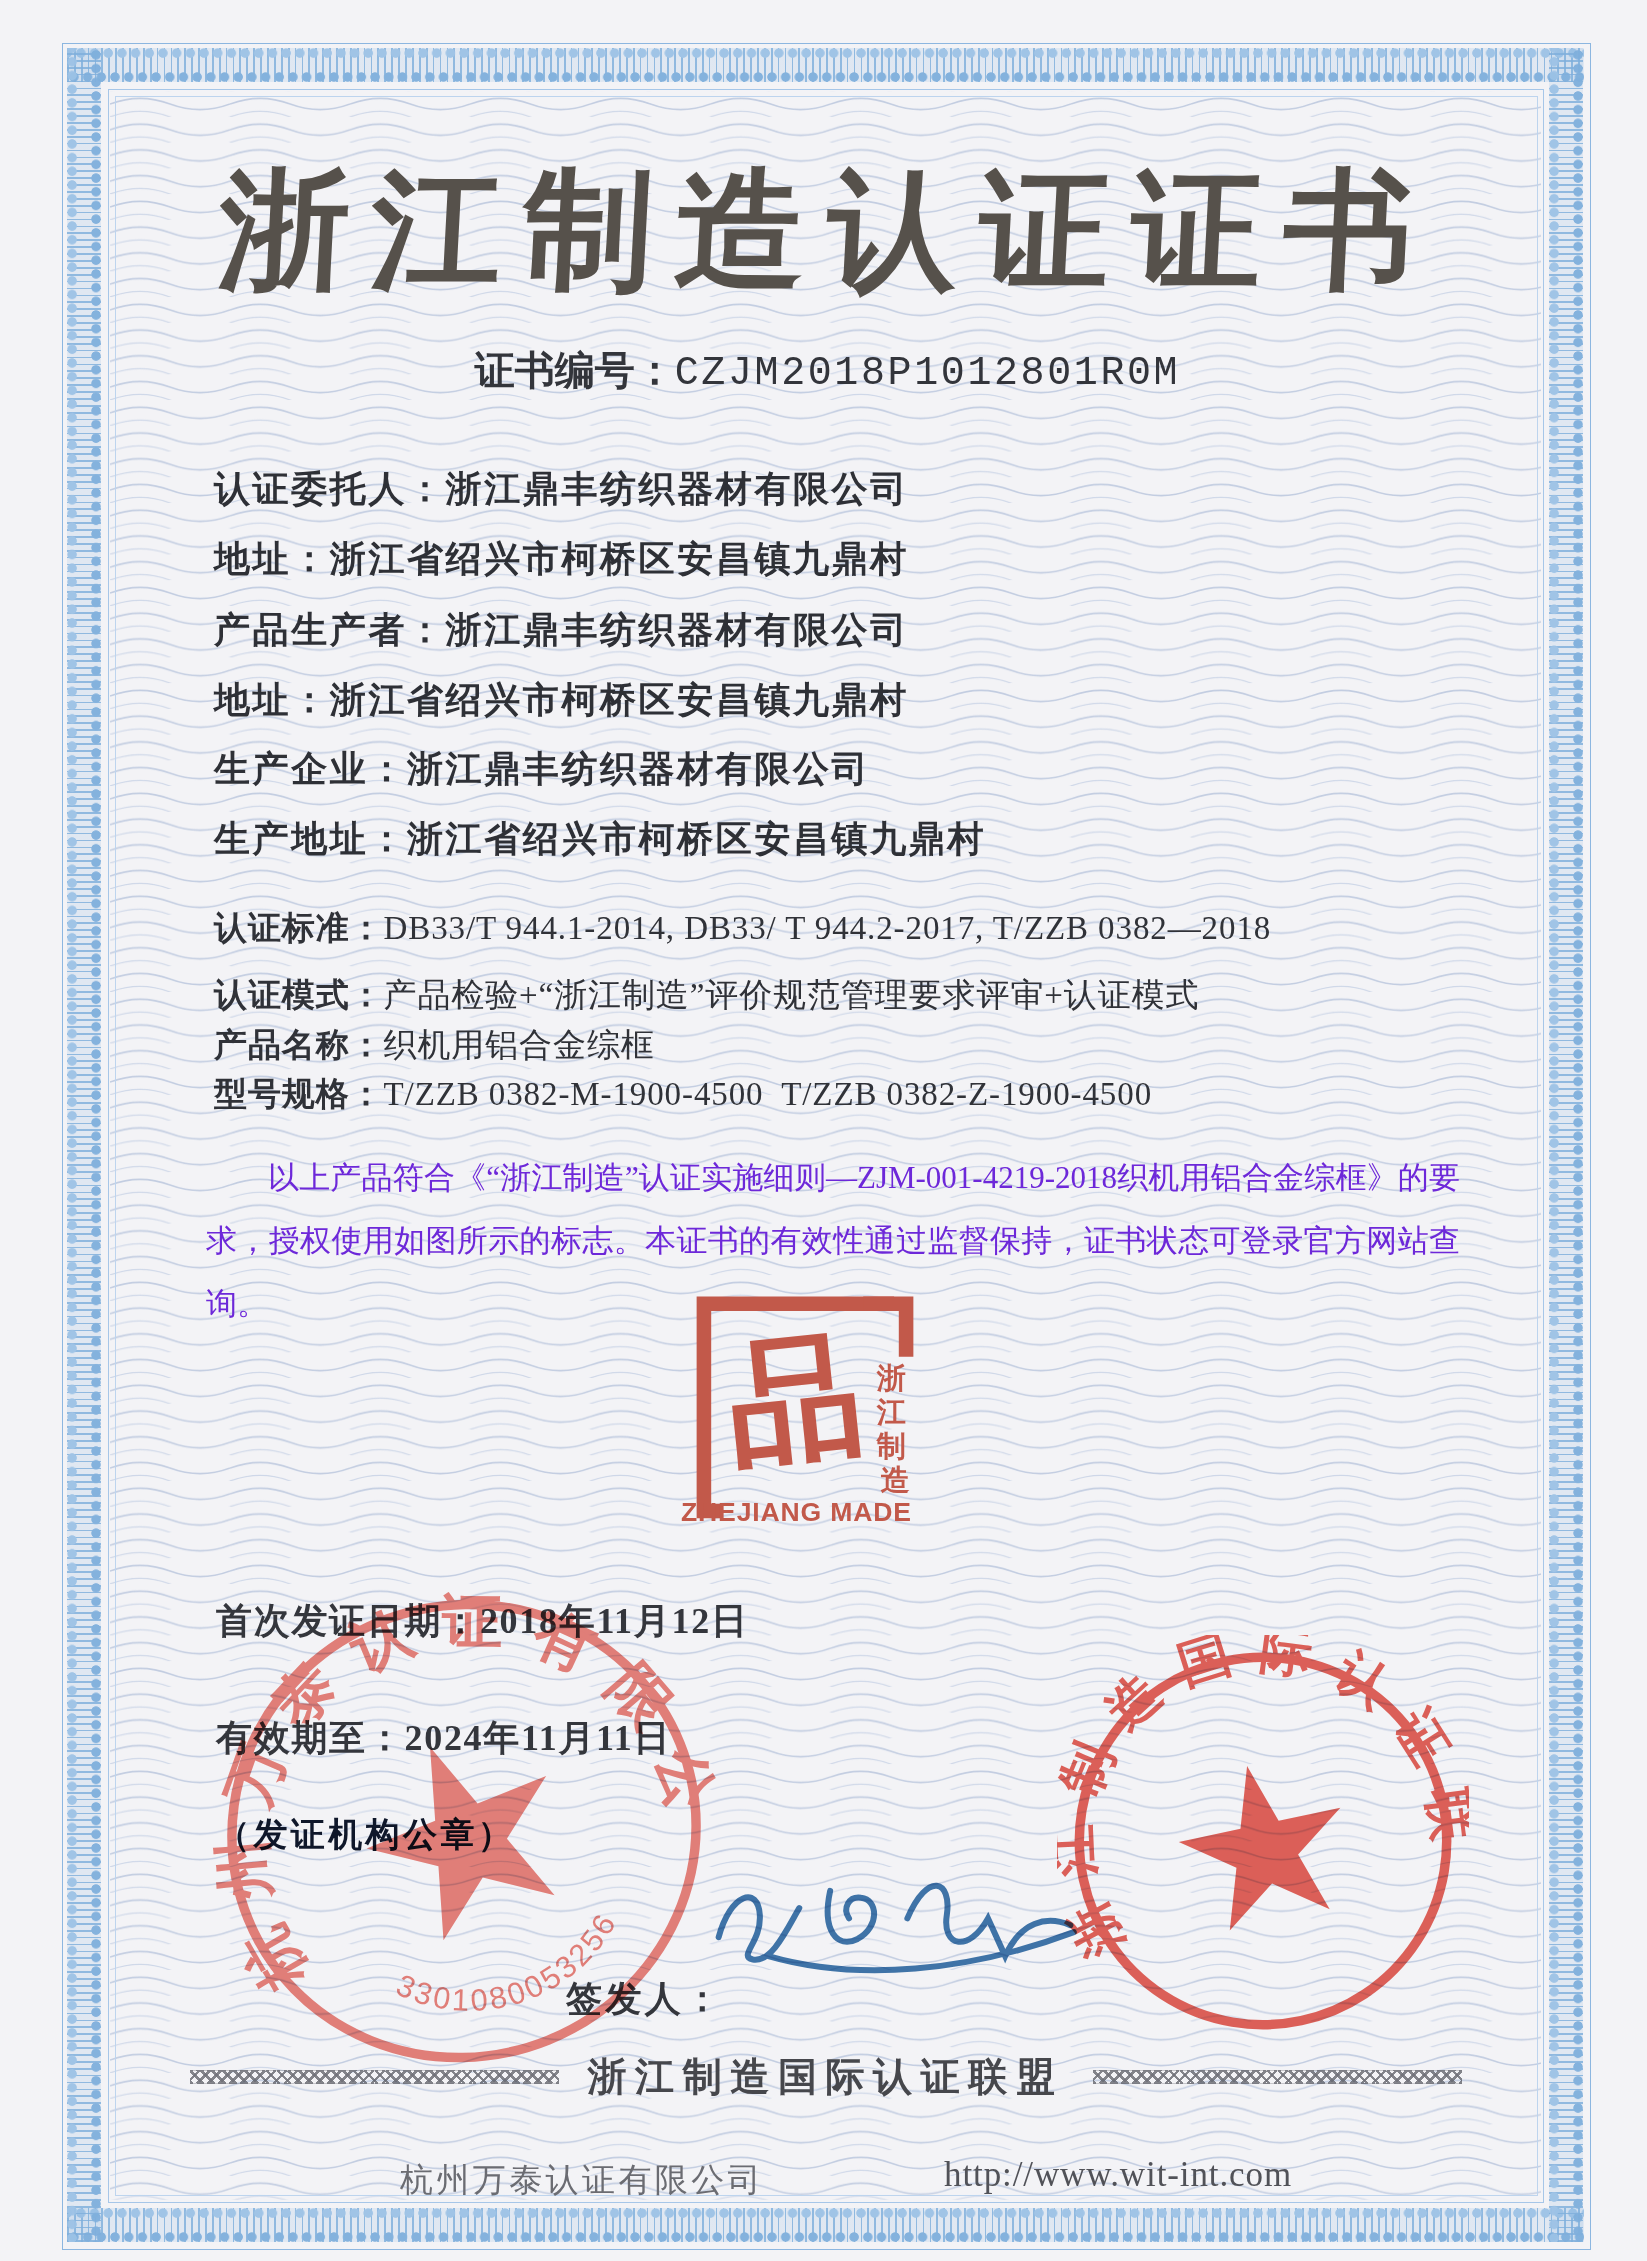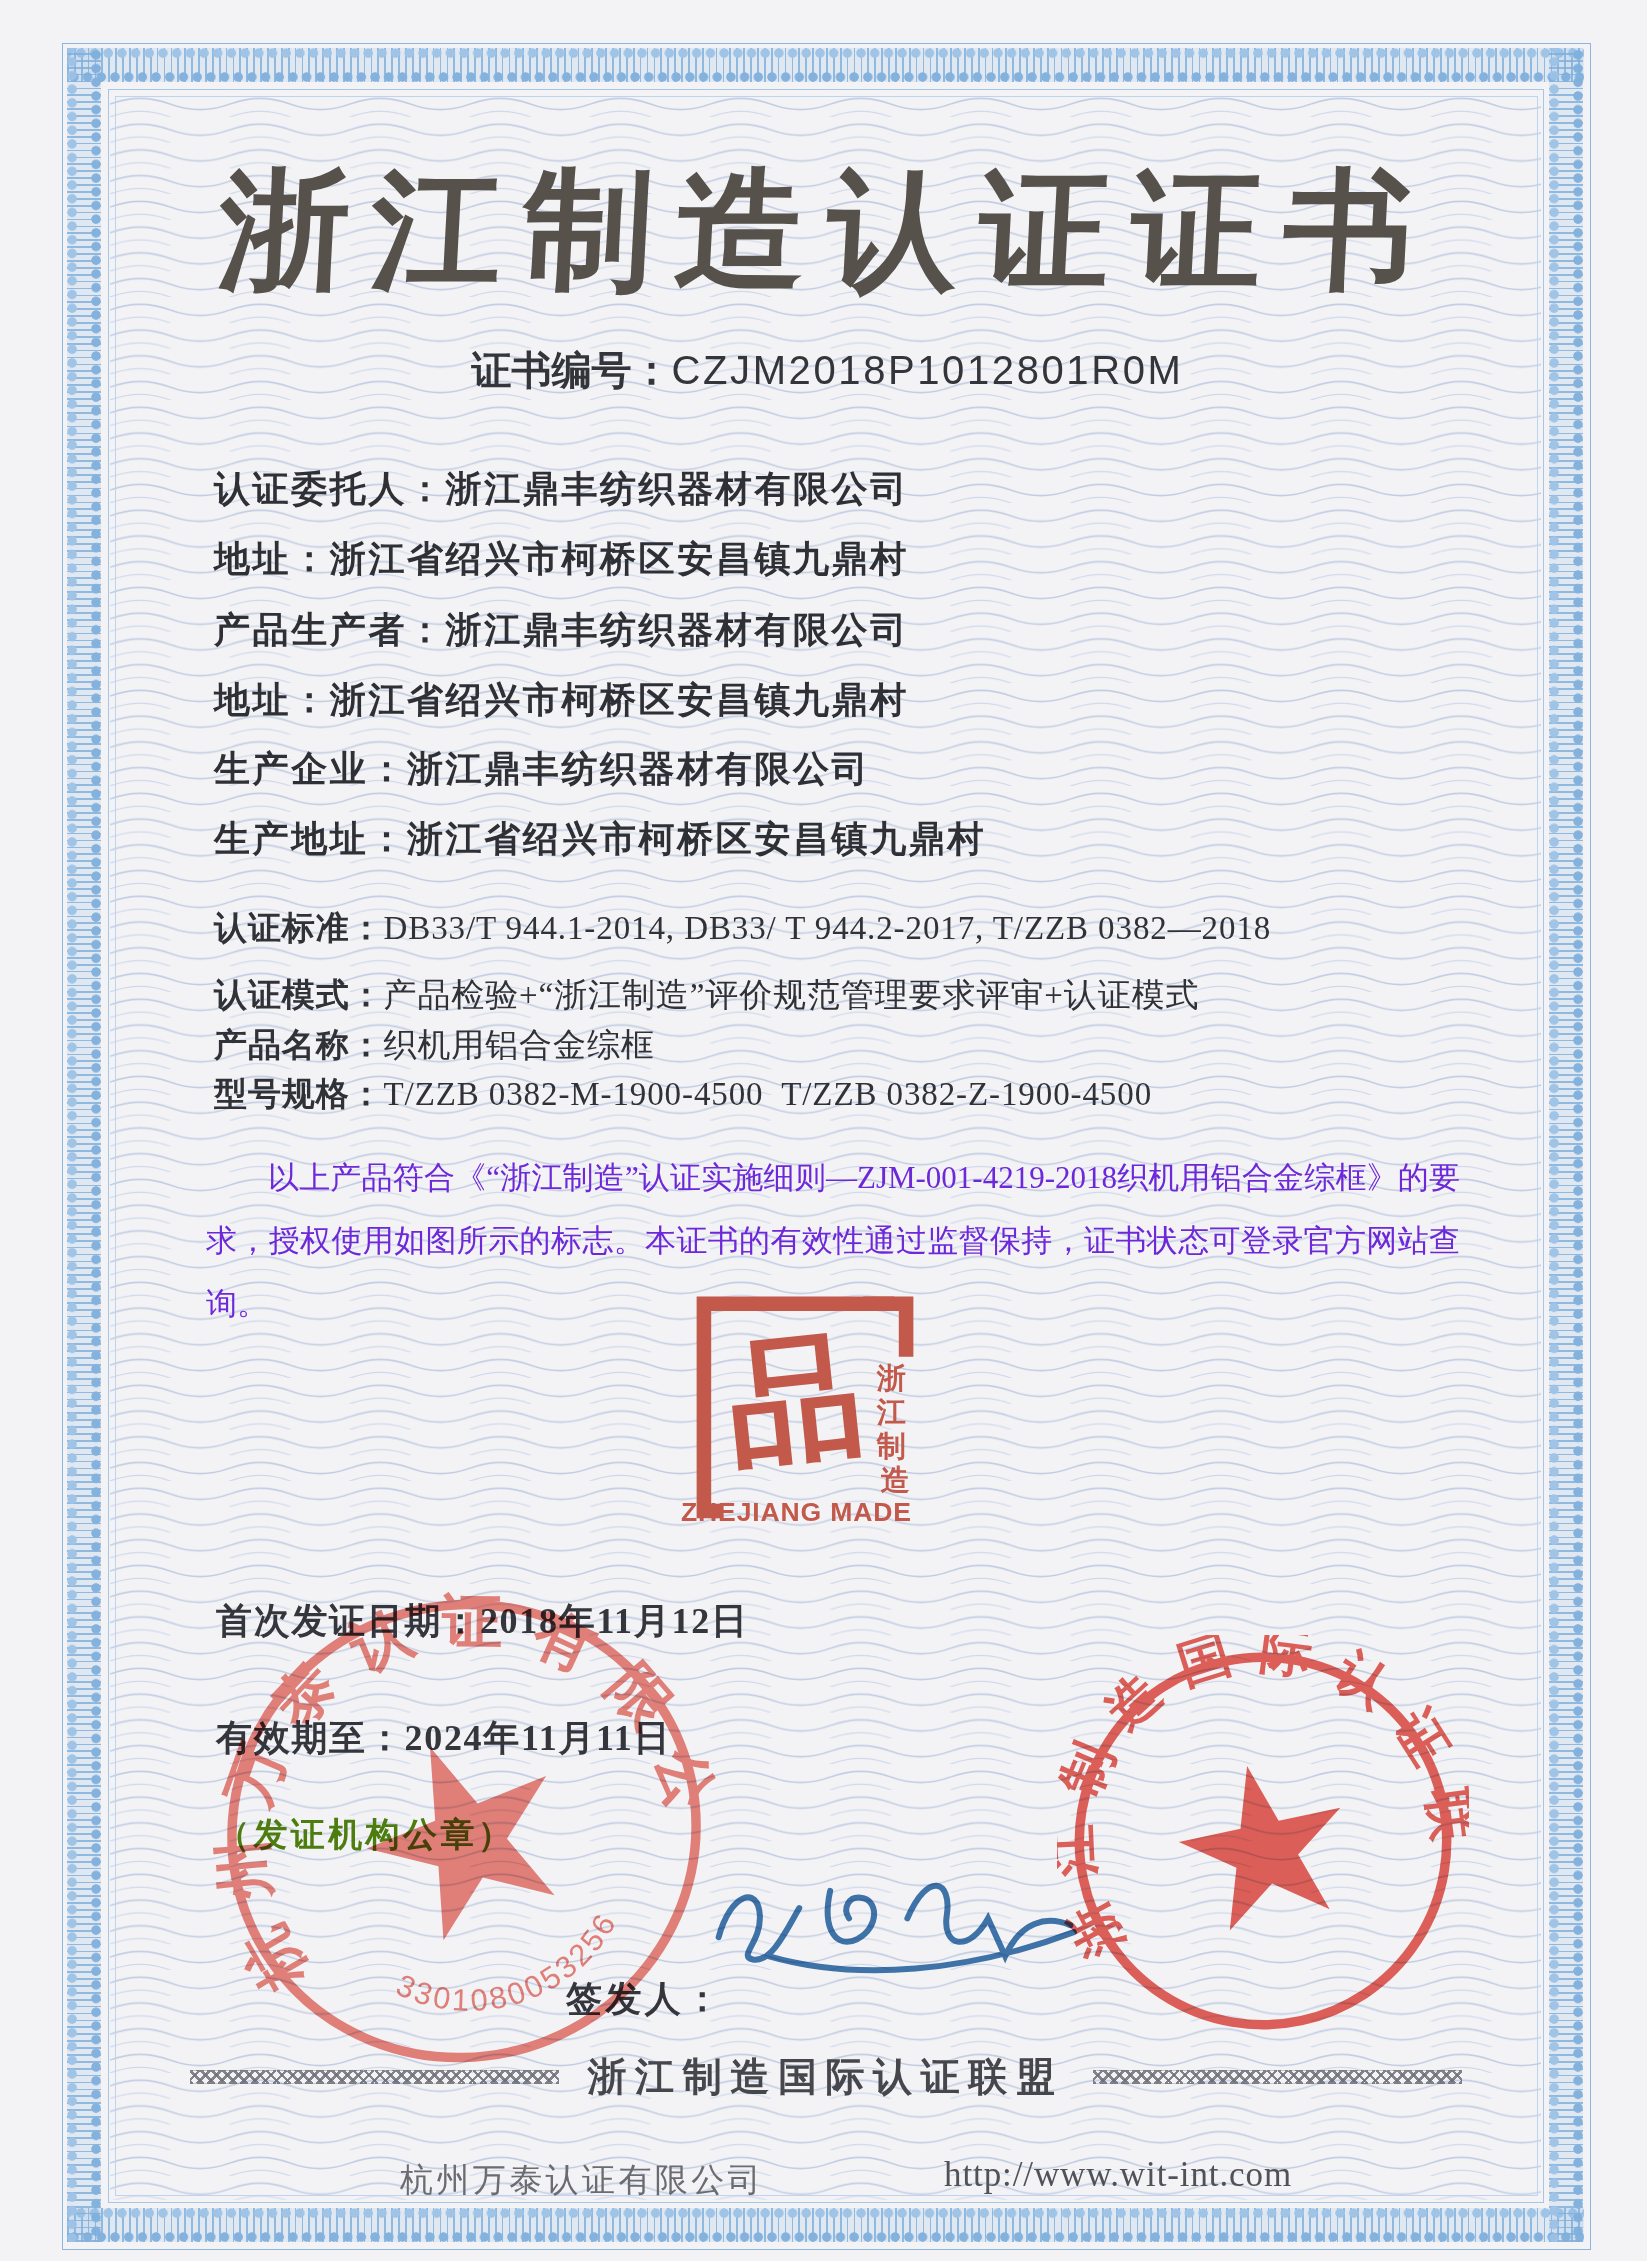--- a/index.html
+++ b/index.html
@@ -25,29 +25,29 @@
   .band-right{left:1549px;top:48px;height:2194px;}
   .pinstripe1{position:absolute;left:108px;top:89px;width:1434px;height:2112px;border:1.7px solid #a6c6e8;}
   .pinstripe2{position:absolute;left:115px;top:96px;width:1421px;height:2098px;border:0.9px solid #bdd4ee;}
   .waves{position:absolute;left:110px;top:91px;width:1431px;height:2109px;opacity:.8;}
   
   .title{position:absolute;left:69px;top:144px;width:1517px;text-align:center;
          font-size:130px;font-weight:700;letter-spacing:22px;color:#56514b;
          transform:skewX(-3deg);}
   .certno{position:absolute;left:69px;top:343px;width:1517px;text-align:center;font-size:40px;color:#33353b;}
   .certno .lbl{font-family:"Liberation Sans","DejaVu Sans",sans-serif;font-weight:700;text-align:right;}
-  .certno .num{font-family:Liberation Sans, sans-serif;letter-spacing:2.6px;}
+  .certno .num{font-family:Liberation Mono, monospace;letter-spacing:2.6px;}
   .fieldline{position:absolute;left:214px;font-size:36px;font-weight:700;color:#2e3036;letter-spacing:2.6px;white-space:nowrap;}
   .specline{position:absolute;left:214px;font-size:33px;color:#303238;letter-spacing:0.9px;white-space:nowrap;}
   .specline .lbl{font-weight:700;}
   .specline .val{font-weight:500;white-space:pre-wrap;margin-top:20px;}
   .statement{position:absolute;left:206px;top:1146px;width:1254px;font-size:31px;line-height:63px;
              color:#6d28d9;text-align:justify;text-indent:2em;font-weight:500;}
   .dateline{position:absolute;left:216px;font-size:36px;font-weight:700;color:#34363c;letter-spacing:1.7px;white-space:nowrap;}
-  .sealnote{position:absolute;left:216px;top:1812px;font-size:34px;font-weight:600;color:#4d7c0f;letter-spacing:3.4px;}
+  .sealnote{position:absolute;left:216px;top:1812px;font-size:34px;font-weight:600;color:#0f172a;letter-spacing:3.4px;}
   .signer{position:absolute;left:566px;top:1964px;font-size:36px;font-weight:600;color:#34363c;letter-spacing:3.4px;margin-top:11px;}
   .alliance-row{position:absolute;left:112px;top:2050px;width:1427px;display:flex;align-items:center;justify-content:center;gap:29px;}
   .alliance-title{font-size:39px;font-weight:700;letter-spacing:8.6px;color:#46474c;white-space:nowrap;}
   .flourish{width:369px;height:12px;opacity:.85;
     background:
       repeating-linear-gradient(45deg, rgba(88,90,98,.85) 0 2.6px, transparent 2.6px 7.7px),
       repeating-linear-gradient(-45deg, rgba(88,90,98,.85) 0 2.6px, transparent 2.6px 7.7px);
     border-top:0.9px solid rgba(88,90,98,.35);border-bottom:0.9px solid rgba(88,90,98,.35);}
   .footer-left{position:absolute;left:400px;top:2158px;font-size:33px;color:#6b6c72;letter-spacing:3.4px;}
   .footer-right{position:absolute;left:944px;top:2155px;font-size:35px;color:#515258;letter-spacing:0.9px;}

